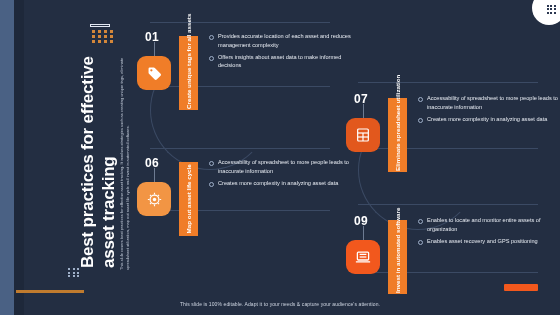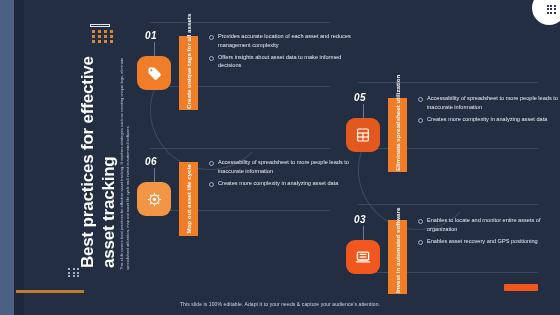--- a/index.html
+++ b/index.html
@@ -117,24 +117,23 @@
   .hline {
     position: absolute;
     height: 1px;
     background: #3b4a64;
   }
   
   .block { position: absolute; }
   .badge {
     position: absolute;
     top: 0; left: 8px;
-    font-size: 10px; font-weight: bold;
+    font-size: 12px; font-weight: bold;
     color: #ffffff;
     letter-spacing: 0.4px;
-    font-style: italic;
   }
   .stem {
     position: absolute;
     left: 17px; top: 12px;
     width: 1px; height: 14px;
     background: #6d7b92;
   }
   .icon-box {
     position: absolute;
     top: 26px; left: 0;
@@ -283,21 +282,21 @@
     <div class="vbar">
       <span>Create unique tags for all assets</span>
     </div>
     <ul class="bullets">
       <li>Provides accurate location of each asset and reduces  management complexity</li>
       <li>Offers insights about asset data to make informed decisions</li>
     </ul>
   </div>
 
   <div class="block" style="left:346px; top:92px;">
-    <div class="badge">05</div>
+    <div class="badge">07</div>
     <div class="stem"></div>
     <div class="icon-box" style="background:#e2581d;">
       <svg width="16" height="16" viewBox="0 0 24 24" fill="none" stroke="#fff" stroke-width="1.8">
         <rect x="4" y="3" width="16" height="18" rx="1.5"></rect>
         <line x1="4" y1="9" x2="20" y2="9"></line>
         <line x1="4" y1="15" x2="20" y2="15"></line>
         <line x1="12" y1="9" x2="12" y2="21"></line>
       </svg>
     </div>
     <div class="vbar">
@@ -322,21 +321,21 @@
     <div class="vbar">
       <span>Map out asset life cycle</span>
     </div>
     <ul class="bullets">
       <li>Accessability of spreadsheet to more people leads to inaccurate information</li>
       <li>Creates more complexity in analyzing asset data</li>
     </ul>
   </div>
 
   <div class="block" style="left:346px; top:214px;">
-    <div class="badge">03</div>
+    <div class="badge">09</div>
     <div class="stem"></div>
     <div class="icon-box" style="background:#f2581d;">
       <svg width="18" height="18" viewBox="0 0 24 24" fill="none" stroke="#fff" stroke-width="1.7">
         <rect x="4.5" y="5.5" width="15" height="10.5" rx="1.2"></rect>
         <line x1="2.5" y1="18.5" x2="21.5" y2="18.5"></line>
         <line x1="7.5" y1="8.5" x2="16.5" y2="8.5"></line>
         <line x1="7.5" y1="12" x2="16.5" y2="12"></line>
       </svg>
     </div>
     <div class="vbar">

